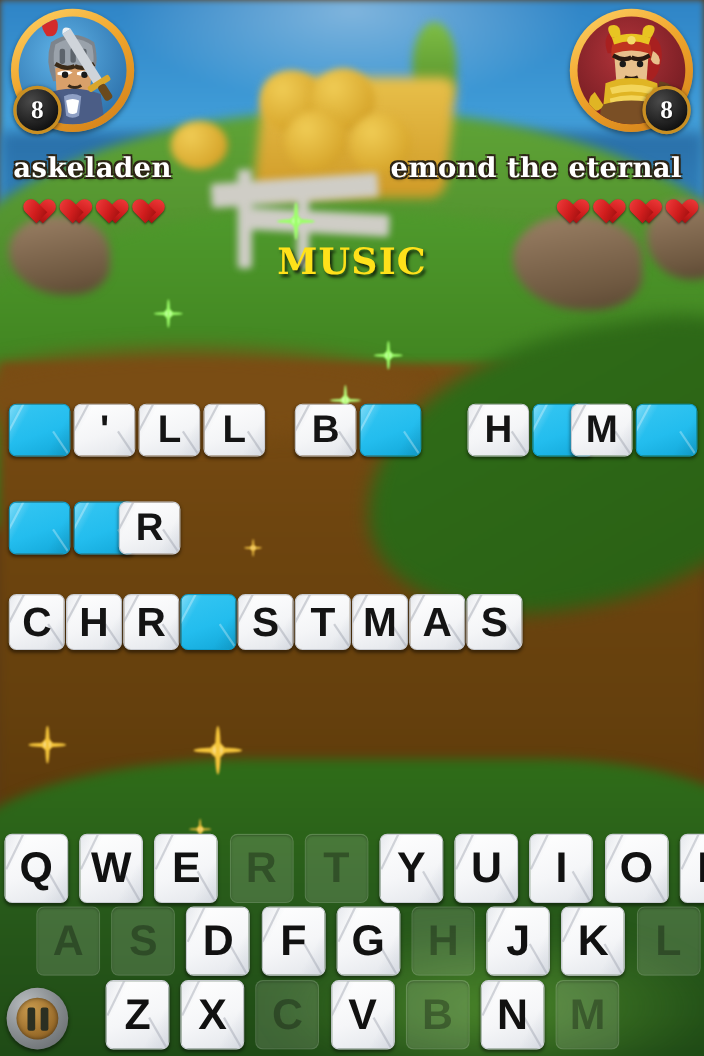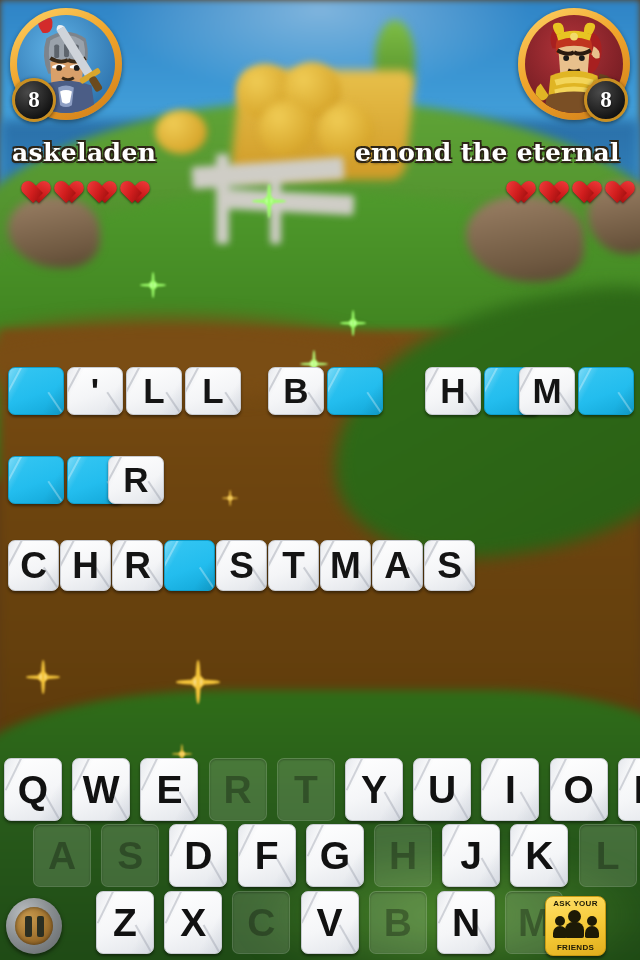--- a/index.html
+++ b/index.html
@@ -439,20 +439,21 @@
     </div>
     <div class="player-name">emond the eternal</div>
     <div class="hearts">
       <div class="heart"></div>
       <div class="heart"></div>
       <div class="heart"></div>
       <div class="heart"></div>
     </div>
   </div>
 
+  <div class="category">MUSIC</div>
 
   <div class="puzzle" id="puzzle-board">
       <div class="tile blank" style="left: 8px; top: 367px; width: 56px; height: 48px; font-size: 35px;">
         <span class="crack" style="left: 10%; top: -10%; width: 1.5px; height: 70%; transform: rotate(28deg);"></span>
         <span class="crack" style="right: 12%; bottom: -8%; width: 1.5px; height: 60%; transform: rotate(-34deg);"></span>
         <span style="position: relative;"></span>
       </div>
       <div class="tile white" style="left: 67px; top: 367px; width: 56px; height: 48px; font-size: 35px;">
         <span class="crack" style="left: 10%; top: -10%; width: 1.5px; height: 70%; transform: rotate(28deg);"></span>
         <span class="crack" style="right: 12%; bottom: -8%; width: 1.5px; height: 60%; transform: rotate(-34deg);"></span>
@@ -674,26 +675,14 @@
       </div>
     </div>
 
   <div class="pause-btn">
     <div class="pause-wood">
       <div class="pause-bar"></div>
       <div class="pause-bar"></div>
     </div>
   </div>
 
-  <div class="ask-btn">
-    <div class="ask-text">ASK YOUR</div>
-    <div class="ask-people">
-      <span class="p-head" style="left:2px;  bottom:12px; width:10px; height:10px;"></span>
-      <span class="p-body" style="left:0px;  width:14px; height:12px;"></span>
-      <span class="p-head" style="left:34px; bottom:12px; width:10px; height:10px;"></span>
-      <span class="p-body" style="left:32px; width:14px; height:12px;"></span>
-      <span class="p-head" style="left:15px; bottom:15px; width:13px; height:13px;"></span>
-      <span class="p-body" style="left:12px; width:19px; height:16px;"></span>
-    </div>
-    <div class="ask-text">FRIENDS</div>
-  </div>
 
 </div>
 
 </body></html>

